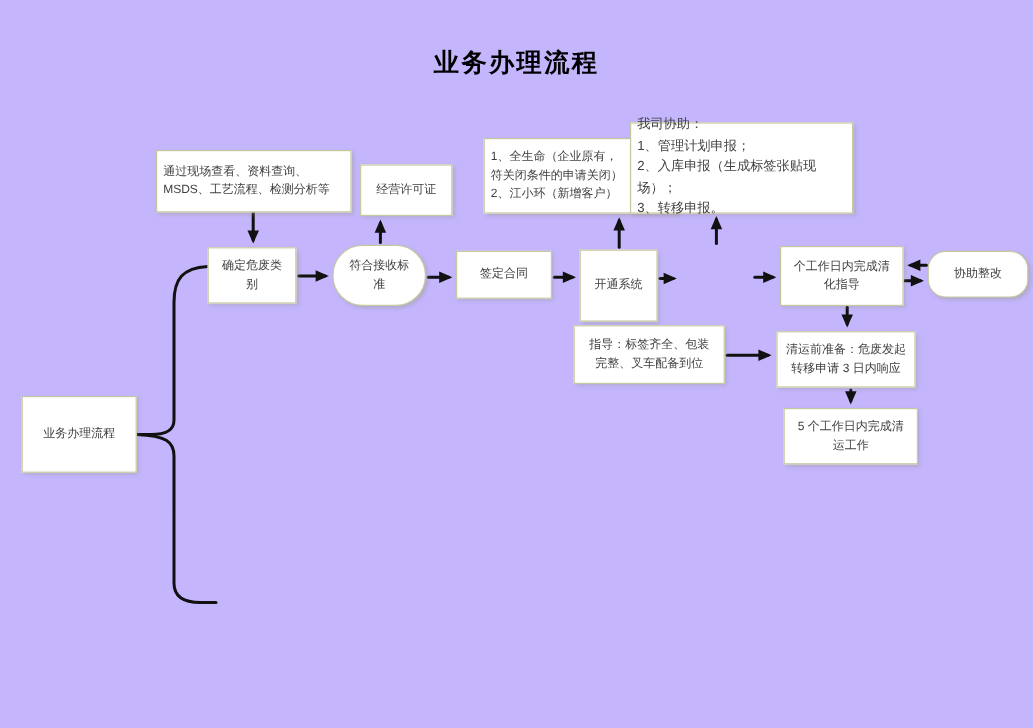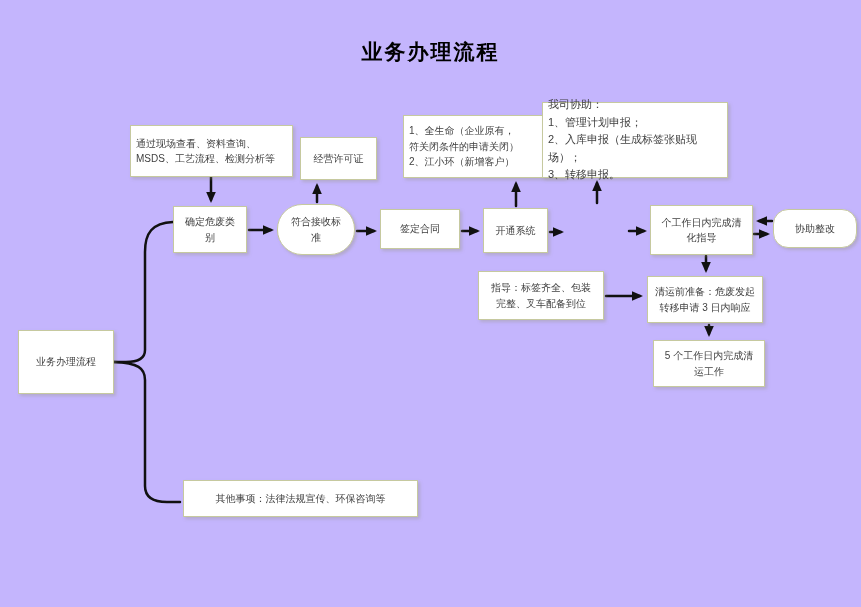--- a/index.html
+++ b/index.html
@@ -76,47 +76,46 @@
 
   <div class="box left" style="left:130px; top:125px; width:163px; height:52px;">通过现场查看、资料查询、
 MSDS、工艺流程、检测分析等</div>
 
   <div class="box" style="left:300px; top:137px; width:77px; height:43px;">经营许可证</div>
 
   <div class="box left" style="left:403px; top:115px; width:162px; height:63px;">1、全生命（企业原有，
 符关闭条件的申请关闭）
 2、江小环（新增客户）</div>
 
-  <div class="box left small" style="left:542px; top:102px; width:186px; height:76px;">我司协助：
+  <div class="box left small" style="left:525px; top:102px; width:186px; height:76px;">我司协助：
 1、管理计划申报；
 2、入库申报（生成标签张贴现场）；
 3、转移申报。</div>
 
   <div class="box" style="left:173px; top:206px; width:74px; height:47px;">确定危废类
 别</div>
 
   <div class="box" style="left:277px; top:204px; width:78px; height:51px;border-radius:25px;">符合接收标
 准</div>
 
   <div class="box" style="left:380px; top:209px; width:80px; height:40px;">签定合同</div>
 
-  <div class="box" style="left:483px; top:208px; width:65px; height:45px;">开通系统</div>
+  <div class="box" style="left:483px; top:208px; width:65px; height:60px;">开通系统</div>
 
 
   <div class="box" style="left:650px; top:205px; width:103px; height:50px;">个工作日内完成清
 化指导</div>
 
   <div class="box" style="left:773px; top:209px; width:84px; height:39px;border-radius:15px;">协助整改</div>
 
   <div class="box" style="left:478px; top:271px; width:126px; height:49px;">指导：标签齐全、包装
 完整、叉车配备到位</div>
 
   <div class="box" style="left:647px; top:276px; width:116px; height:47px;">清运前准备：危废发起
 转移申请 3 日内响应</div>
 
   <div class="box" style="left:653px; top:340px; width:112px; height:47px;">5 个工作日内完成清
 运工作</div>
 
   <div class="box" style="left:18px; top:330px; width:96px; height:64px;">业务办理流程</div>
 
-  <div class="box" style="left:183px; top:480px; width:235px; height:37px;">其他事项：法律法规宣传、环保咨询等</div>
 
 </div>
 
 </body></html>

